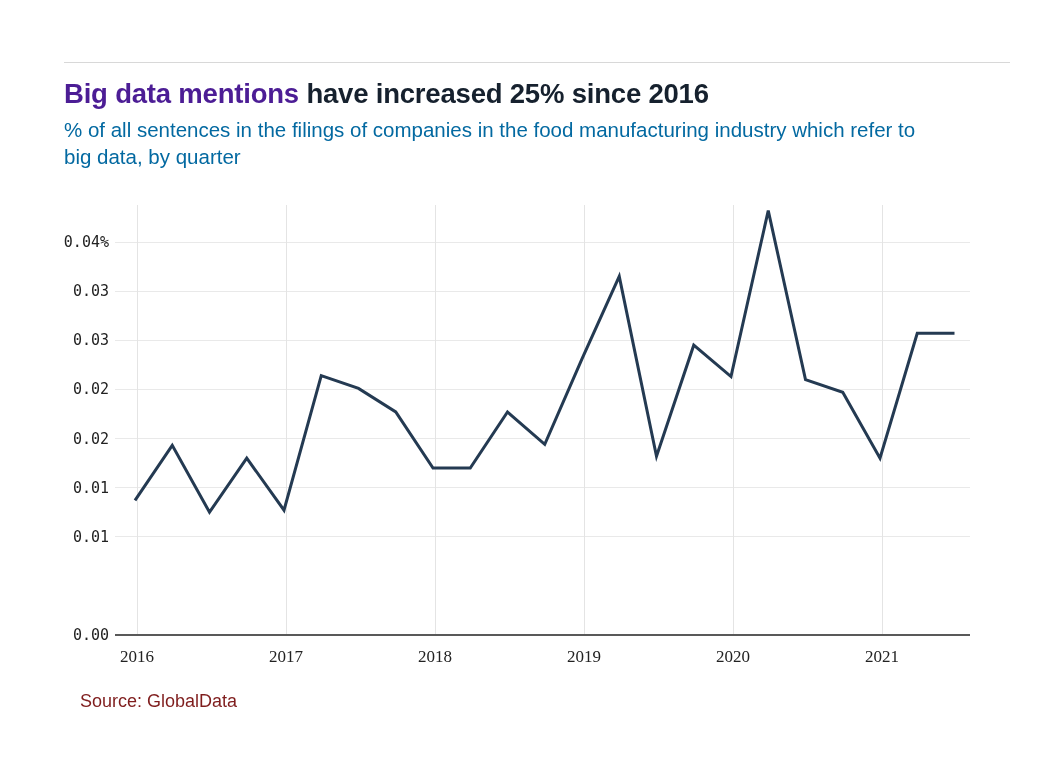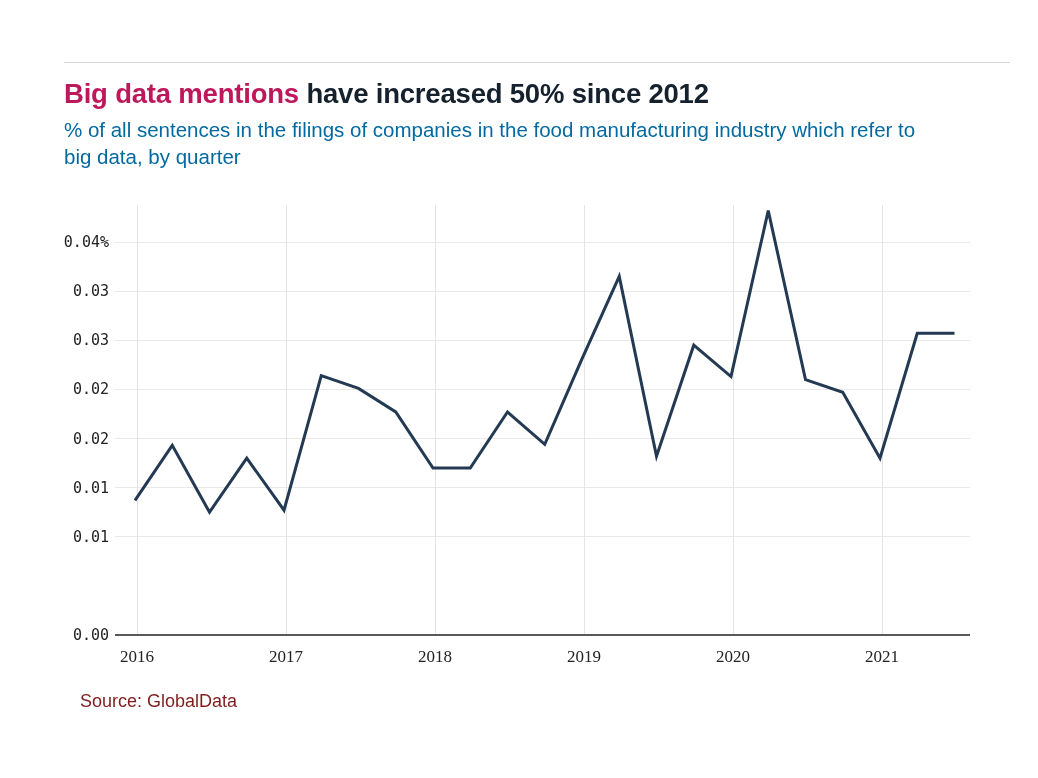--- a/index.html
+++ b/index.html
@@ -37,21 +37,21 @@
   .chart-title {
     font-size: 27.5px;
     font-weight: bold;
     letter-spacing: -0.2px;
     line-height: 1.18;
     color: #16212e;
     margin: 0;
     white-space: nowrap;
   }
   .chart-title .hl {
-    color: #be185d;
+    color: #4c1d95;
   }
   .chart-subtitle {
     font-size: 20.5px;
     font-weight: normal;
     line-height: 1.32;
     color: #0369a1;
     margin: 6px 0 0 0;
     max-width: 860px;
   }
   .plot-wrap {
@@ -111,21 +111,21 @@
   }
 </style>
 </head>
 <body>
 
 <div id="page">
 
   <div class="top-rule"></div>
 
   <div class="header">
-    <h1 class="chart-title"><span class="hl">Big data mentions</span><span> have increased 50% since 2012</span></h1>
+    <h1 class="chart-title"><span class="hl">Big data mentions</span><span> have increased 25% since 2016</span></h1>
     <p class="chart-subtitle">% of all sentences in the filings of companies in the food manufacturing industry which refer to big data, by quarter</p>
   </div>
 
   <div class="plot-wrap">
     <svg class="chart-svg" viewBox="0 0 1038 778" xmlns="http://www.w3.org/2000/svg">
       <g id="h-gridlines">
           <line class="gridline" x1="115" x2="970" y1="242" y2="242"></line>
           <line class="gridline" x1="115" x2="970" y1="291.12499999999994" y2="291.12499999999994"></line>
           <line class="gridline" x1="115" x2="970" y1="340.25" y2="340.25"></line>
           <line class="gridline" x1="115" x2="970" y1="389.375" y2="389.375"></line>

